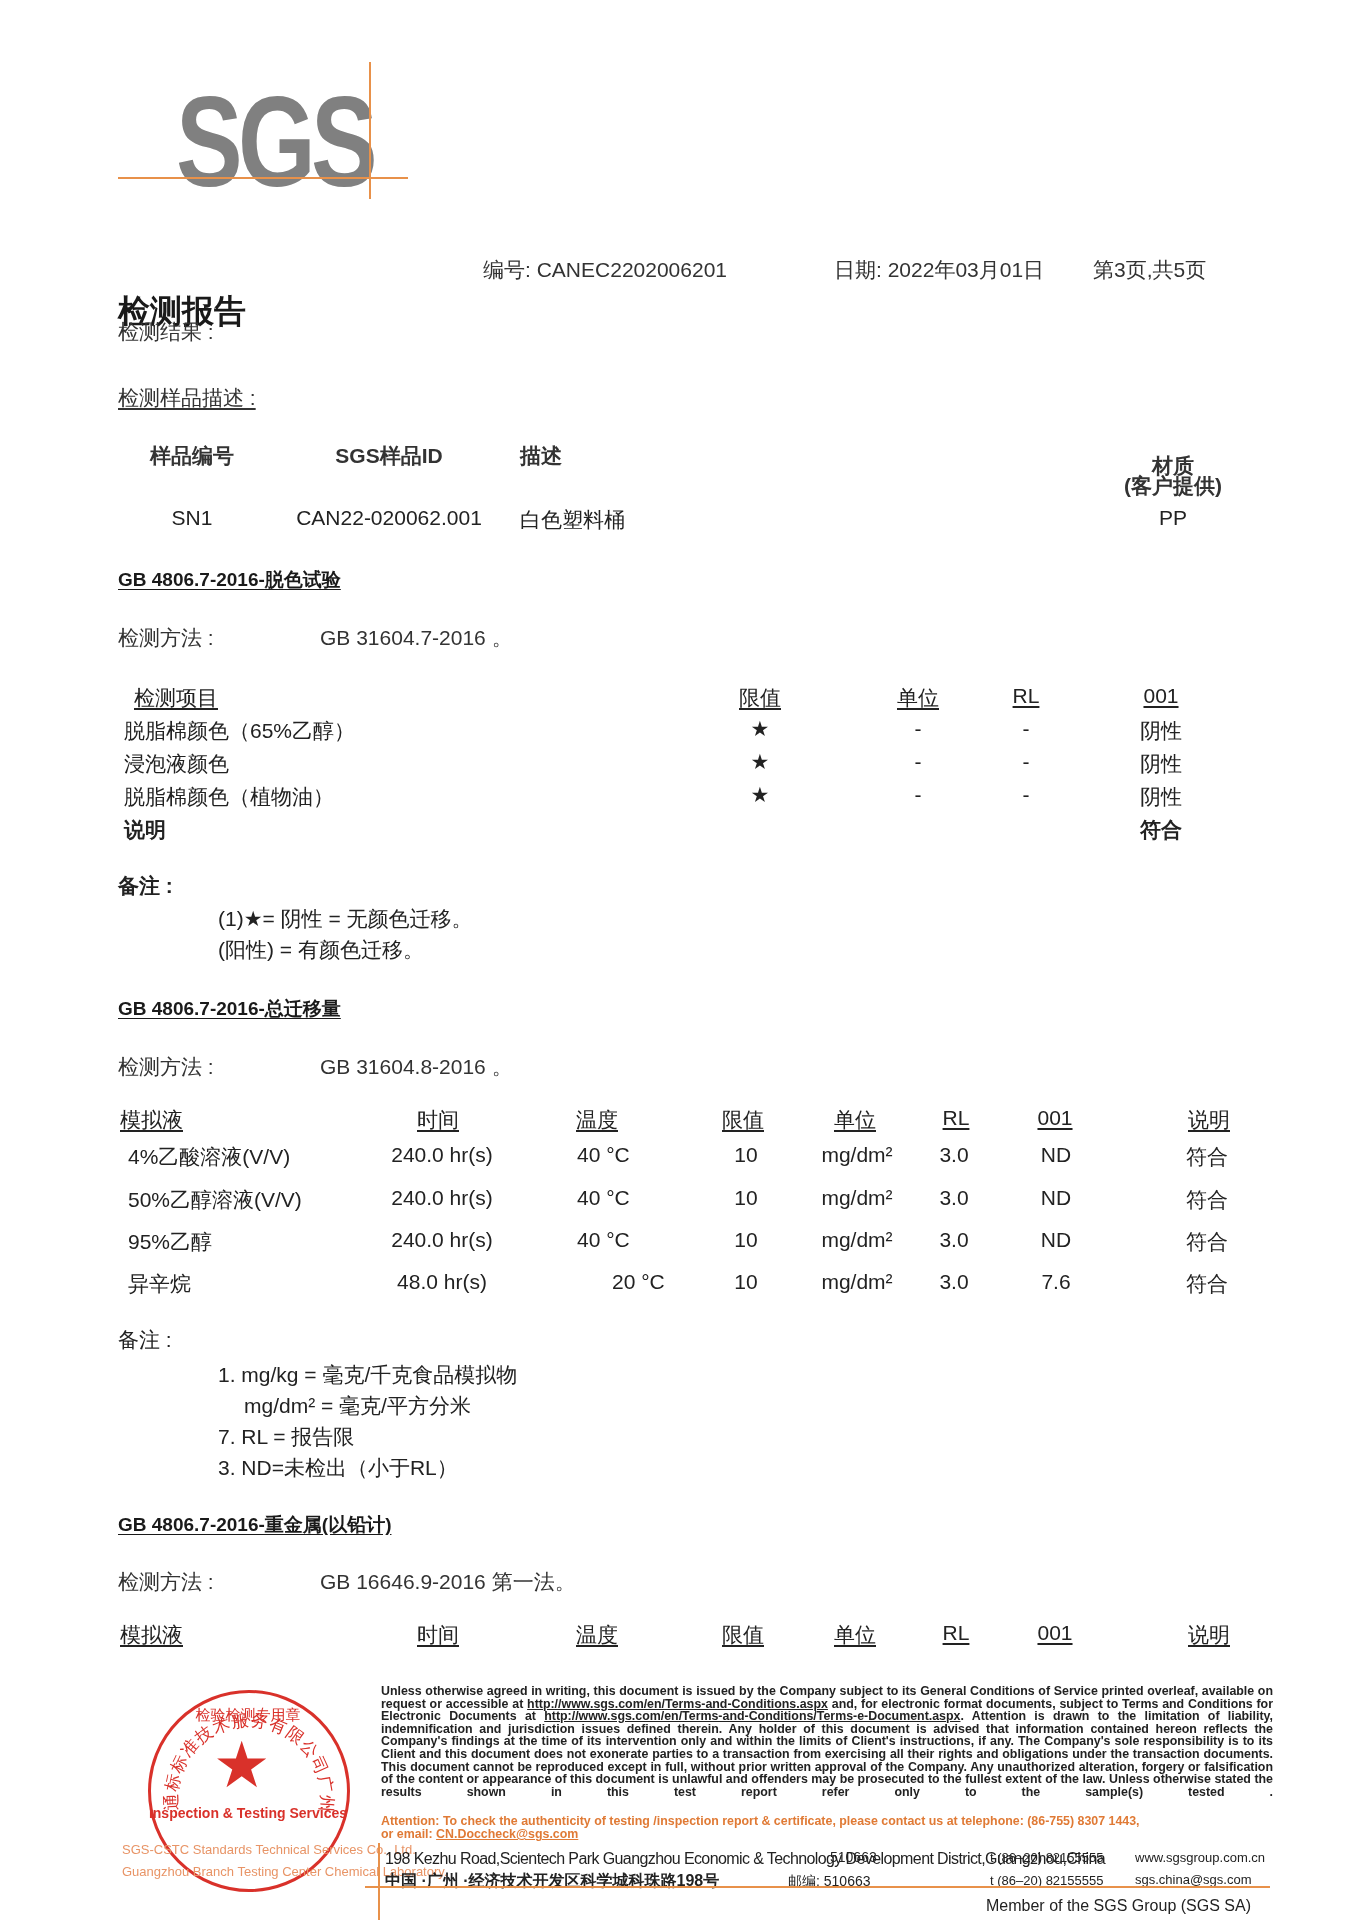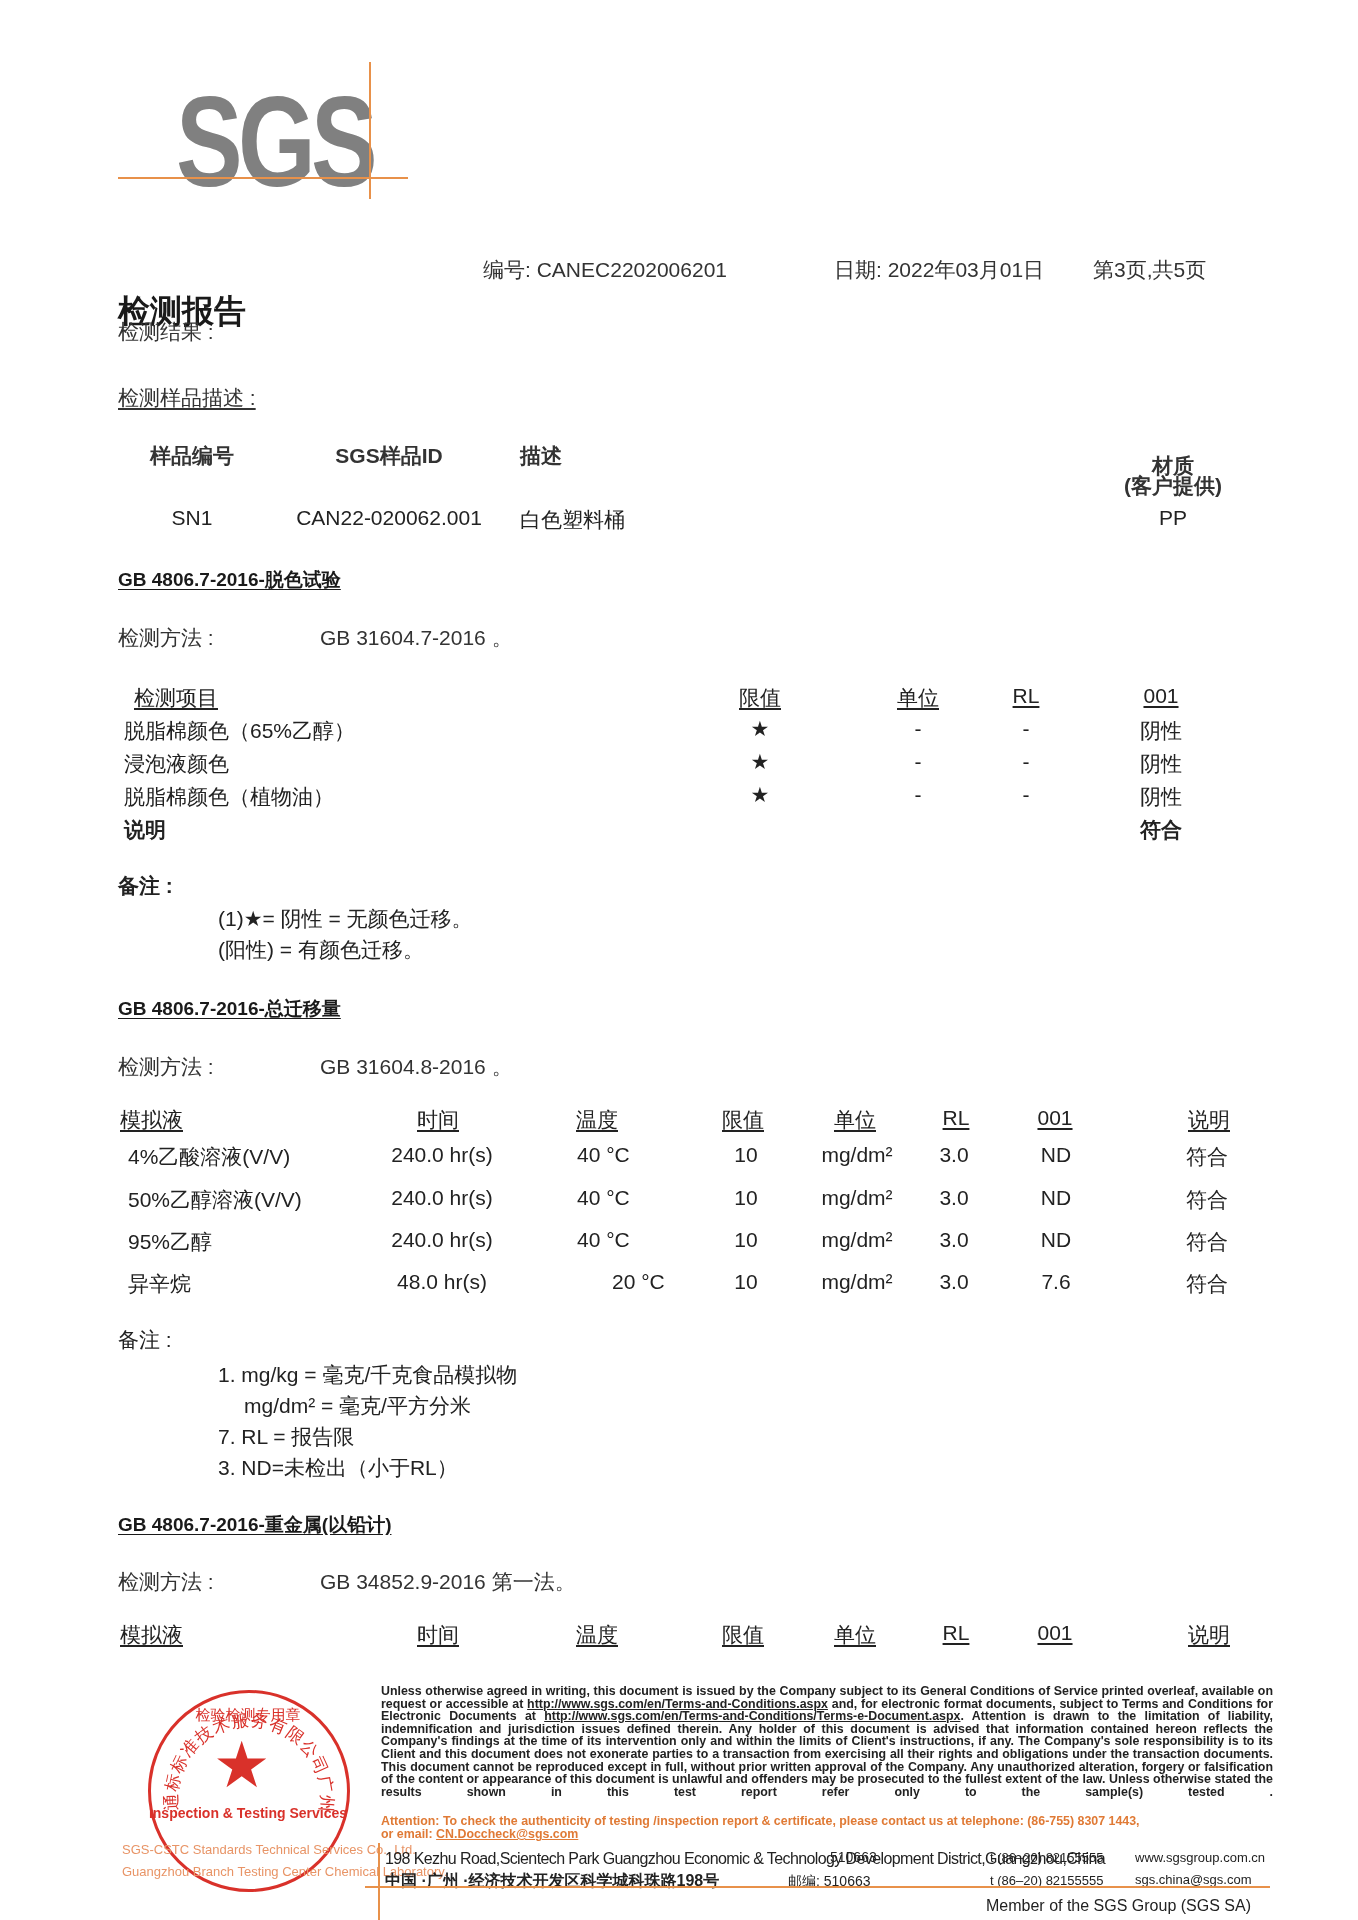--- a/index.html
+++ b/index.html
@@ -162,21 +162,21 @@
 </div>
 
 <div class="abs cell" style="left:118px; top:1326px;">备注 :</div>
 <div class="abs cell" style="left:218px; top:1361px;">1. mg/kg = 毫克/千克食品模拟物</div>
 <div class="abs cell" style="left:244px; top:1392px;">mg/dm² = 毫克/平方分米</div>
 <div class="abs cell" style="left:218px; top:1423px;">7. RL = 报告限</div>
 <div class="abs cell" style="left:218px; top:1454px;">3. ND=未检出（小于RL）</div>
 
 <div class="abs sec" style="left:118px; top:1512px;">GB 4806.7-2016-重金属(以铅计)</div>
 <div class="abs lbl" style="left:118px; top:1568px;">检测方法 :</div>
-<div class="abs lbl" style="left:320px; top:1568px;">GB 34852.9-2016 第一法。</div>
+<div class="abs lbl" style="left:320px; top:1568px;">GB 16646.9-2016 第一法。</div>
 
 <div>
   <div class="abs cell u" style="left:120px; top:1621px;">模拟液</div>
   <div class="abs cell u c" style="left:438px; top:1621px;">时间</div>
   <div class="abs cell u c" style="left:597px; top:1621px;">温度</div>
   <div class="abs cell u c" style="left:743px; top:1621px;">限值</div>
   <div class="abs cell u c" style="left:855px; top:1621px;">单位</div>
   <div class="abs cell u c" style="left:956px; top:1621px;">RL</div>
   <div class="abs cell u c" style="left:1055px; top:1621px;">001</div>
   <div class="abs cell u c" style="left:1209px; top:1621px;">说明</div>

